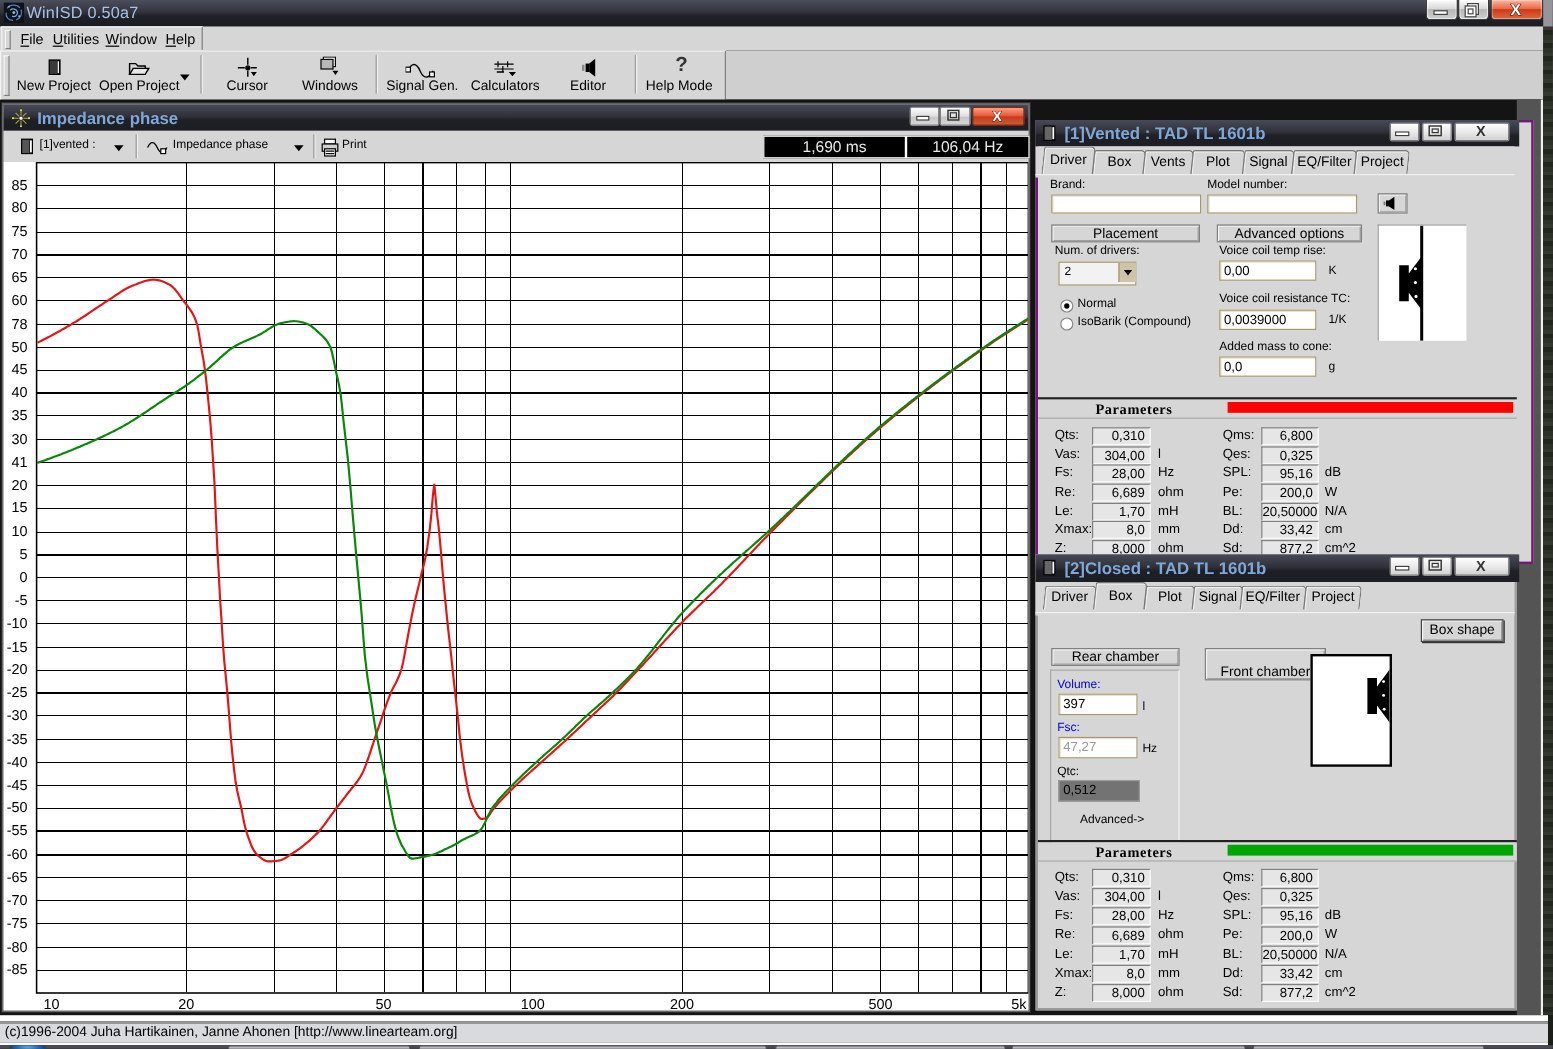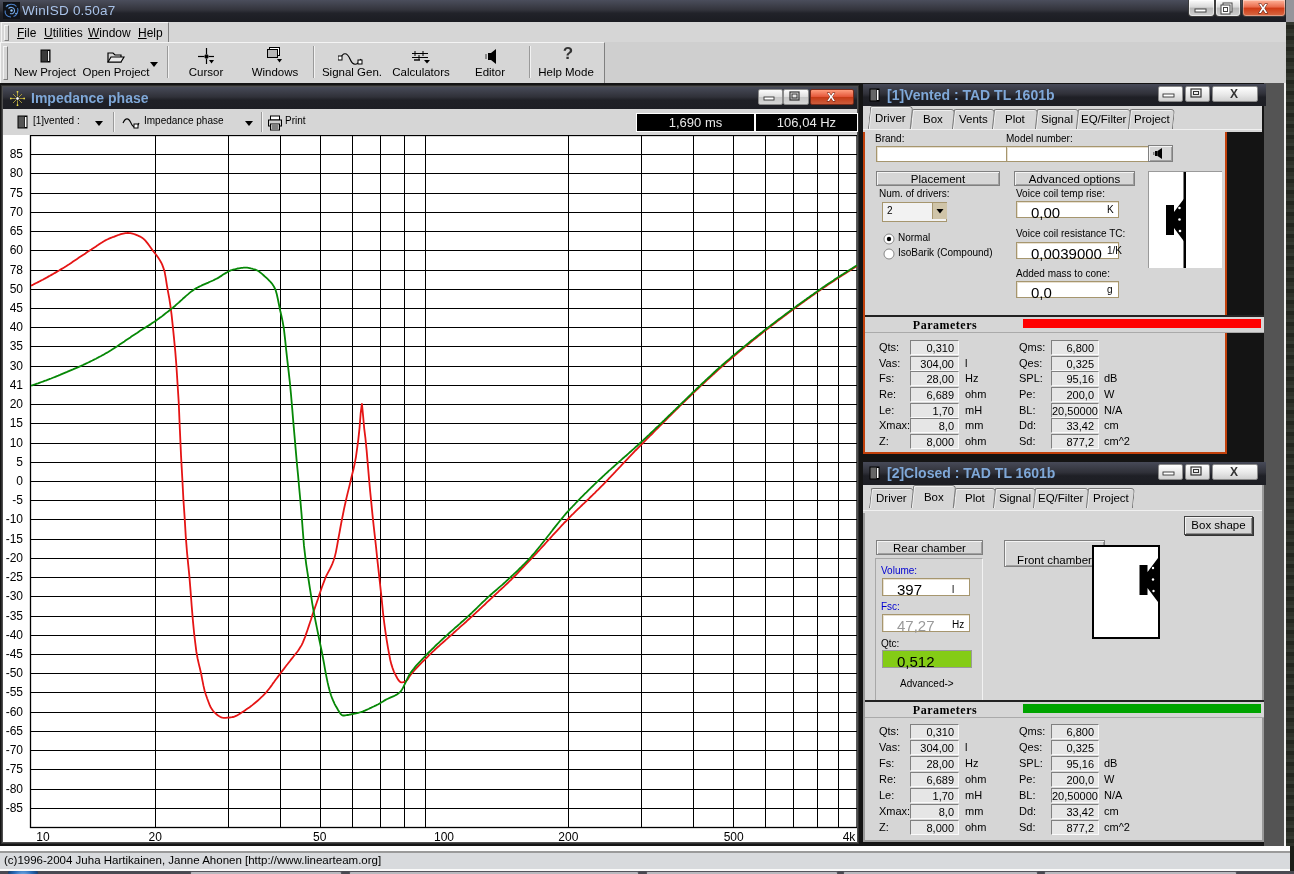--- a/index.html
+++ b/index.html
@@ -21,21 +21,21 @@
 #mdistrip{left:1264px;top:83px;width:20px;height:763px;background:#545454}
 #mdistrip2{left:1284px;top:83px;width:2px;height:763px;background:#f0f0f0}
 
 .cwin{background:#d6d6d6}
 .ctitle{left:0;top:0;right:0;height:22px;background:linear-gradient(#474a58,#303139 45%,#1f2026 60%,#1d1e24)}
 .ctitle .txt{position:absolute;left:28px;top:3px;font-size:14px;font-weight:bold;color:#7fa8d8}
 .wbtn{top:2px;height:14px;border:1px solid #8a8a8a;border-radius:2px;background:linear-gradient(#fcfcfc,#dedede 50%,#c6c6c6 52%,#d6d6d6);}
 .wbtn.redb{background:linear-gradient(#ff9d7d,#e4573a 48%,#c63b16 52%,#cc5c3c);border-color:#7a2a18}
 
 .lbl11{font-size:10px;color:#000;white-space:nowrap}
-.inp{background:#fff;border:1px solid #a6966e;font-size:15px;color:#000;padding:2px 14px 0;box-shadow:inset 1px 1px 0 #e8e0d0}
+.inp{background:#fff;border:1px solid #a6966e;font-size:11px;color:#000;padding:2px 3px 0;box-shadow:inset 1px 1px 0 #e8e0d0}
 .btn{background:#d6d6d6;border:1px solid #808080;box-shadow:inset 1px 1px 0 #f4f4f4,inset -1px -1px 0 #a0a0a0;font-size:11.5px;text-align:center;color:#000}
 .tab{top:3px;height:20px;background:#d6d6d6;border:1px solid #777;border-bottom:none;border-radius:2px 4px 0 0;font-size:11.5px;text-align:center;padding-top:3px;box-sizing:border-box;transform:skewX(-6deg);box-shadow:inset 1px 1px 0 #f0f0f0}
 .tab span{display:inline-block;transform:skewX(6deg)}
 .tab.act{top:0;height:23px;z-index:3;padding-top:5px}
 .pbox{background:#e6e6e6;border:1px solid;border-color:#808080 #fafafa #fafafa #808080;font-size:11px;text-align:right;padding:1px 4px 0 0;box-sizing:border-box;color:#000}
 .plab{font-size:11px;color:#000}
 </style></head>
 <body>
 <style>
 .yl{position:absolute;left:0;width:20px;text-align:right;font-size:12px;color:#000}
@@ -338,25 +338,25 @@
 <div class="yl" style="top:608.1px">-70</div>
 <div class="yl" style="top:627.3px">-75</div>
 <div class="yl" style="top:646.6px">-80</div>
 <div class="yl" style="top:665.8px">-85</div>
 <div class="xl" style="left:20.0px">10</div>
 <div class="xl" style="left:132.3px">20</div>
 <div class="xl" style="left:296.7px">50</div>
 <div class="xl" style="left:421.0px">100</div>
 <div class="xl" style="left:545.3px">200</div>
 <div class="xl" style="left:710.7px">500</div>
-<div class="xl" style="left:826.0px">4k</div>
+<div class="xl" style="left:826.0px">5k</div>
  </div>
 </div>
 
-<div id="p1" class="abs cwin" style="left:863px;top:84px;width:364px;height:370px;border:2px solid #c2410c;box-sizing:border-box">
+<div id="p1" class="abs cwin" style="left:863px;top:100px;width:415px;height:370px;border:2px solid #701a75;box-sizing:border-box">
  <div class="abs" style="left:-2px;top:-2px;width:403px;height:22px;background:linear-gradient(#474a58,#303139 45%,#1f2026 60%,#1d1e24)">
   <svg class="abs" style="left:6px;top:4px" width="11" height="14">
         <rect x="0.5" y="0.5" width="10" height="13" fill="#000"></rect>
         <rect x="1.5" y="1.5" width="6" height="11" fill="#666"></rect>
         <rect x="8" y="2" width="1.5" height="10" fill="#fff"></rect>
       </svg>
   <div class="abs" style="left:24px;top:3px;font-size:14px;font-weight:bold;color:#7fa8d8">[1]Vented : TAD TL 1601b</div>
   <div class="abs wbtn" style="left:295px;width:23px;background:linear-gradient(#fff,#e8e8e8 55%,#d0d0d0)"></div>
   <svg class="abs" style="left:295px;top:2px" width="23" height="14">
         <rect x="5" y="8" width="11" height="3" fill="#fff" stroke="#333" stroke-width="0.9"></rect>
@@ -513,21 +513,21 @@
  <div class="abs btn" style="left:11px;top:76px;width:105px;height:12px;padding-top:1px">Rear chamber</div>
  <div class="abs btn" style="left:139px;top:76px;width:99px;height:12px;padding-top:13px">Front chamber</div>
  <div class="abs" style="left:10px;top:94px;width:106px;height:143px;border:1px solid;border-color:#a8a8a8 #f2f2f2 #f2f2f2 #a8a8a8"></div>
  <div class="abs lbl11" style="left:16px;top:101px;color:#0000d0">Volume:</div>
  <div class="abs inp" style="left:17px;top:114px;width:58px;height:14px">397</div>
  <div class="abs lbl11" style="left:87px;top:120px">l</div>
  <div class="abs lbl11" style="left:16px;top:137px;color:#0000d0">Fsc:</div>
  <div class="abs inp" style="left:17px;top:150px;width:58px;height:14px;color:#9a9a9a">47,27</div>
  <div class="abs lbl11" style="left:87px;top:155px">Hz</div>
  <div class="abs lbl11" style="left:16px;top:174px">Qtc:</div>
- <div class="abs inp" style="left:17px;top:186px;width:60px;height:14px;background:#84cc16;box-shadow:none;border-color:#9a9a9a">0,512</div>
+ <div class="abs inp" style="left:17px;top:186px;width:60px;height:14px;background:#737373;box-shadow:none;border-color:#9a9a9a">0,512</div>
  <div class="abs lbl11" style="left:35px;top:214px">Advanced-&gt;</div>
  <div class="abs" style="left:227px;top:81px;width:68px;height:94px;background:#fff;border:2px solid #000;box-sizing:border-box">
   <svg width="64" height="90">
    <path d="M45.5,18 h8 v7 l10.5,-14 v44 l-10.5,-14 v7 h-8 z" fill="#000"></path>
    <g fill="#fff">
           <circle cx="59" cy="21" r="1.2"></circle>
           <circle cx="59" cy="32.5" r="1.2"></circle>
           <circle cx="59.5" cy="44" r="1.2"></circle>
         </g>
   </svg>

